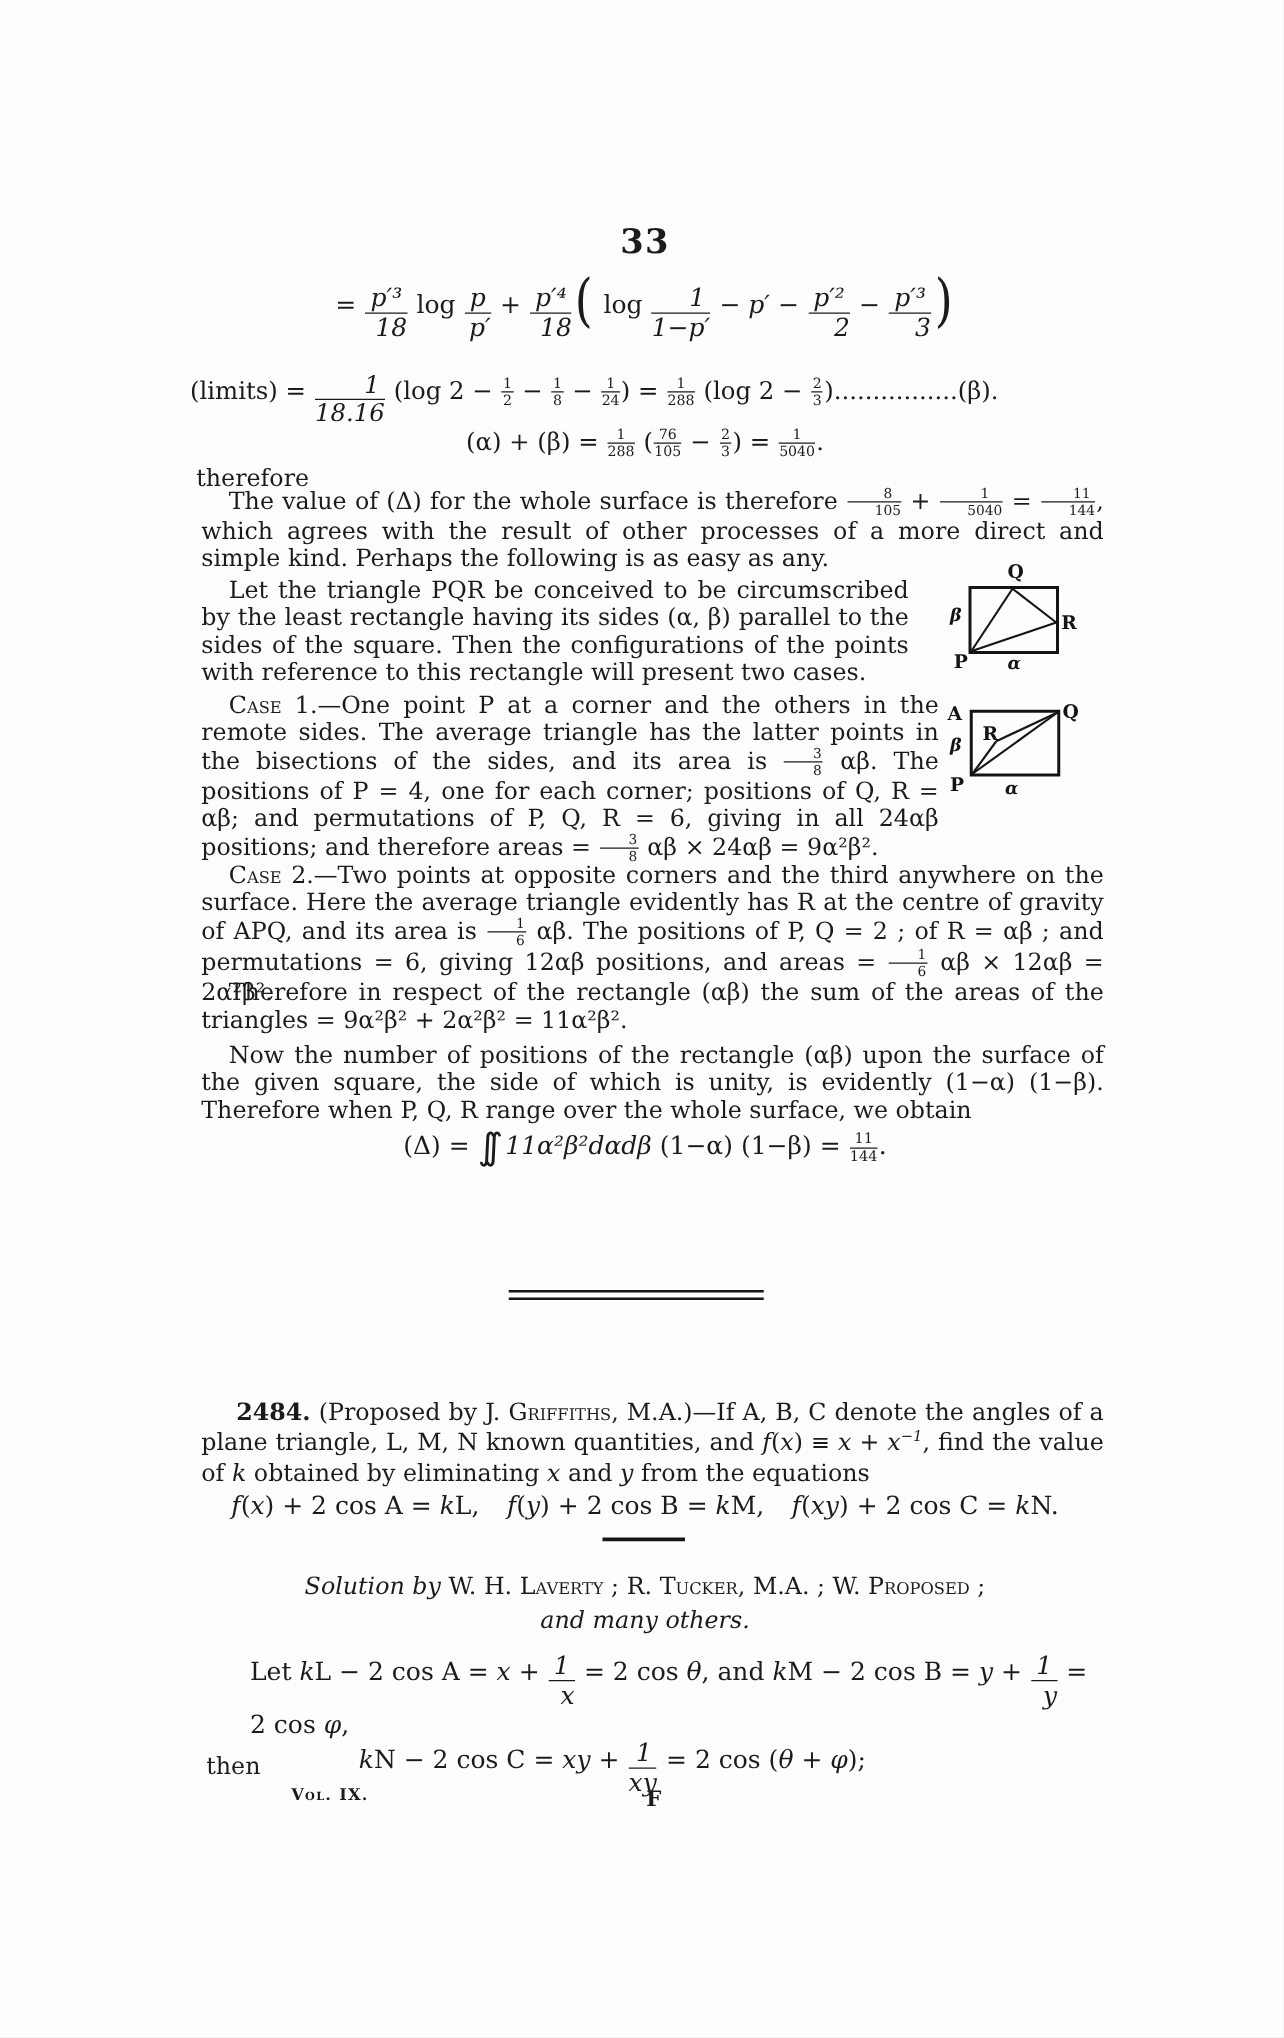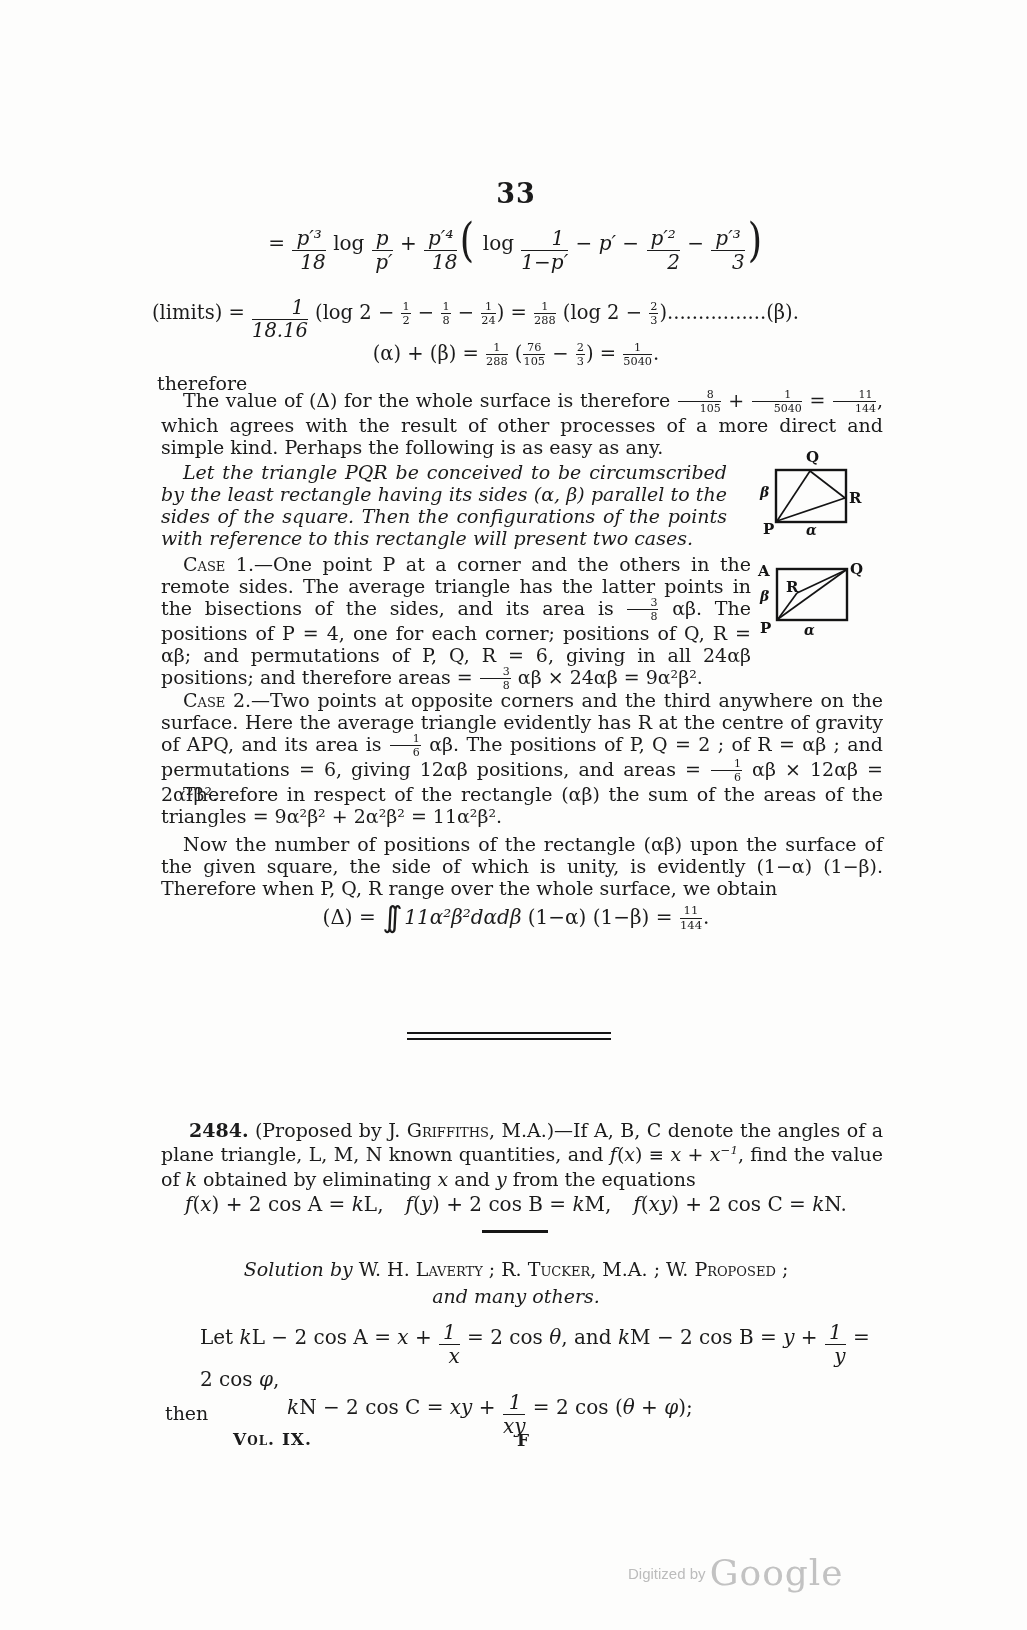--- a/index.html
+++ b/index.html
@@ -31,21 +31,21 @@
   
   .sfrac{display:inline-block;text-align:center;font-size:0.58em;line-height:1;vertical-align:-0.45em;font-style:normal;margin:0 1px;}
   .sfrac .num{display:block;border-bottom:1px solid #1b1b1b;padding:0 1px 1px;}
   .sfrac .den{display:block;padding-top:1px;}
   .bigp{display:inline-block;font-size:2.3em;line-height:0;vertical-align:-0.12em;transform:scaleX(.8);font-weight:normal;}
   .dint{font-family:"DejaVu Sans",sans-serif;font-size:1.45em;letter-spacing:-0.34em;margin-right:0.4em;vertical-align:-0.12em;font-style:italic;}
   .eq-label{position:absolute;font-size:19px;}
   .rule-double{position:absolute;left:407px;top:1032px;width:204px;height:4px;border-top:2px solid #161616;border-bottom:2px solid #161616;}
   .rule-short{position:absolute;left:482px;top:1230px;width:66px;height:3px;background:#161616;}
   .solution-head{font-size:19px;line-height:27px;text-align:center;}
-  .footer-vol{position:absolute;left:233px;top:1429px;font-size:17px;font-weight:bold;font-variant:small-caps;letter-spacing:1px;}
+  .footer-vol{position:absolute;left:233px;top:1429px;font-size:13px;font-weight:bold;font-variant:small-caps;letter-spacing:1px;}
   .footer-sig{position:absolute;left:517px;top:1430px;font-size:17px;font-weight:bold;}
   .watermark{position:absolute;left:628px;top:1552px;color:#b9b9b9;white-space:nowrap;}
   .watermark .wprefix{font-family:"Liberation Sans","DejaVu Sans",sans-serif;font-size:15px;color:#bcbcbc;vertical-align:6px;}
   .watermark .wlogo{font-family:"DejaVu Serif",serif;font-size:36px;color:#c2c2c2;letter-spacing:1px;}
   .fig{position:absolute;}
   .fig text{font-family:"DejaVu Serif",serif;font-size:15px;font-weight:bold;fill:#141414;}
   .fig text.gk{font-style:italic;font-weight:bold;font-size:14px;}
   .fig line,.fig rect{stroke:#141414;fill:none;}
 </style>
 </head>
@@ -57,21 +57,21 @@
 
   <div class="blk eq center" style="top:228px;"><span class="rm">= </span><span class="frac"><span class="num">p′³</span><span class="den">18</span></span><span class="rm"> log </span><span class="frac"><span class="num">p</span><span class="den">p′</span></span><span class="rm"> + </span><span class="frac"><span class="num">p′⁴</span><span class="den">18</span></span><span class="bigp">(</span><span class="rm"> log </span><span class="frac"><span class="num">1</span><span class="den">1−p′</span></span><span class="rm"> − </span><span class="it">p′</span><span class="rm"> − </span><span class="frac"><span class="num">p′²</span><span class="den">2</span></span><span class="rm"> − </span><span class="frac"><span class="num">p′³</span><span class="den">3</span></span><span class="bigp">)</span></div>
 
   <div class="blk eq" style="top:298px;left:152px;font-size:19.5px;"><span class="rm">(limits) = </span><span class="frac"><span class="num">1</span><span class="den">18.16</span></span><span class="rm"> (log 2 − </span><span class="sfrac"><span class="num">1</span><span class="den">2</span></span><span class="rm"> − </span><span class="sfrac"><span class="num">1</span><span class="den">8</span></span><span class="rm"> − </span><span class="sfrac"><span class="num">1</span><span class="den">24</span></span><span class="rm">) = </span><span class="sfrac"><span class="num">1</span><span class="den">288</span></span><span class="rm"> (log 2 − </span><span class="sfrac"><span class="num">2</span><span class="den">3</span></span><span class="rm">)</span><span class="rm">................</span><span class="rm">(β).</span></div>
 
   <span class="eq-label" style="left:157px;top:348px;margin-top:24px;">therefore</span>
   <div class="blk eq center" style="top:342px;font-size:19.5px;"><span class="rm">(α) + (β) = </span><span class="sfrac"><span class="num">1</span><span class="den">288</span></span><span class="rm"> (</span><span class="sfrac"><span class="num">76</span><span class="den">105</span></span><span class="rm"> − </span><span class="sfrac"><span class="num">2</span><span class="den">3</span></span><span class="rm">) = </span><span class="sfrac"><span class="num">1</span><span class="den">5040</span></span><span class="rm">.</span></div>
 
   <p class="blk para" style="top:383px;"><span class="rm">The value of (Δ) for the whole surface is therefore </span><span class="sfrac"><span class="num">8</span><span class="den">105</span></span><span class="rm"> + </span><span class="sfrac"><span class="num">1</span><span class="den">5040</span></span><span class="rm"> = </span><span class="sfrac"><span class="num">11</span><span class="den">144</span></span><span class="rm">, which agrees with the result of other processes of a more direct and simple kind. Perhaps the following is as easy as any.</span></p>
 
-  <p class="blk para" style="top:455px;width:566px;font-style:italic;">Let the triangle PQR be conceived to be circumscribed by the least rectangle having its sides (α, β) parallel to the sides of the square. Then the configurations of the points with reference to this rectangle will present two cases.</p>
+  <p class="blk para" style="top:455px;width:566px;">Let the triangle PQR be conceived to be circumscribed by the least rectangle having its sides (α, β) parallel to the sides of the square. Then the configurations of the points with reference to this rectangle will present two cases.</p>
 
   <p class="blk para" style="top:547px;width:590px;"><span class="sc">Case</span><span class="rm"> 1.—One point P at a corner and the others in the remote sides. The average triangle has the latter points in the bisections of the sides, and its area is </span><span class="sfrac"><span class="num">3</span><span class="den">8</span></span><span class="rm"> αβ. The positions of P = 4, one for each corner; positions of Q, R = αβ; and permutations of P, Q, R = 6, giving in all 24αβ positions; and therefore areas = </span><span class="sfrac"><span class="num">3</span><span class="den">8</span></span><span class="rm"> αβ × 24αβ = 9α²β².</span></p>
 
   <p class="blk para" style="top:683px;"><span class="sc">Case</span><span class="rm"> 2.—Two points at opposite corners and the third anywhere on the surface. Here the average triangle evidently has R at the centre of gravity of APQ, and its area is </span><span class="sfrac"><span class="num">1</span><span class="den">6</span></span><span class="rm"> αβ. The positions of P, Q = 2 ; of R = αβ ; and permutations = 6, giving 12αβ positions, and areas = </span><span class="sfrac"><span class="num">1</span><span class="den">6</span></span><span class="rm"> αβ × 12αβ = 2α²β².</span></p>
 
   <p class="blk para" style="top:777px;">Therefore in respect of the rectangle (αβ) the sum of the areas of the triangles = 9α²β² + 2α²β² = 11α²β².</p>
 
   <p class="blk para" style="top:827px;">Now the number of positions of the rectangle (αβ) upon the surface of the given square, the side of which is unity, is evidently (1−α) (1−β). Therefore when P, Q, R range over the whole surface, we obtain</p>
 
   <div class="blk eq center" style="top:900px;"><span class="rm">(Δ) = </span><span class="dint">∫∫</span><span class="it">11α²β²dαdβ</span><span class="rm"> (1−α) (1−β) = </span><span class="sfrac"><span class="num">11</span><span class="den">144</span></span><span class="rm">.</span></div>
@@ -116,17 +116,14 @@
     <line x1="28" y1="63" x2="47" y2="37" stroke-width="1.7"></line>
     <line x1="47" y1="37" x2="96" y2="14" stroke-width="1.7"></line>
     <text x="8" y="20">A</text>
     <text x="100" y="18">Q</text>
     <text x="10" y="45" class="gk">β</text>
     <text x="36" y="36">R</text>
     <text x="10" y="77">P</text>
     <text x="54" y="79" class="gk">α</text>
   </svg>
 
-  <div class="watermark">
-    <span class="wprefix">Digitized by </span><span class="wlogo">Google</span>
-  </div>
 
 </div>
 
 </body></html>

